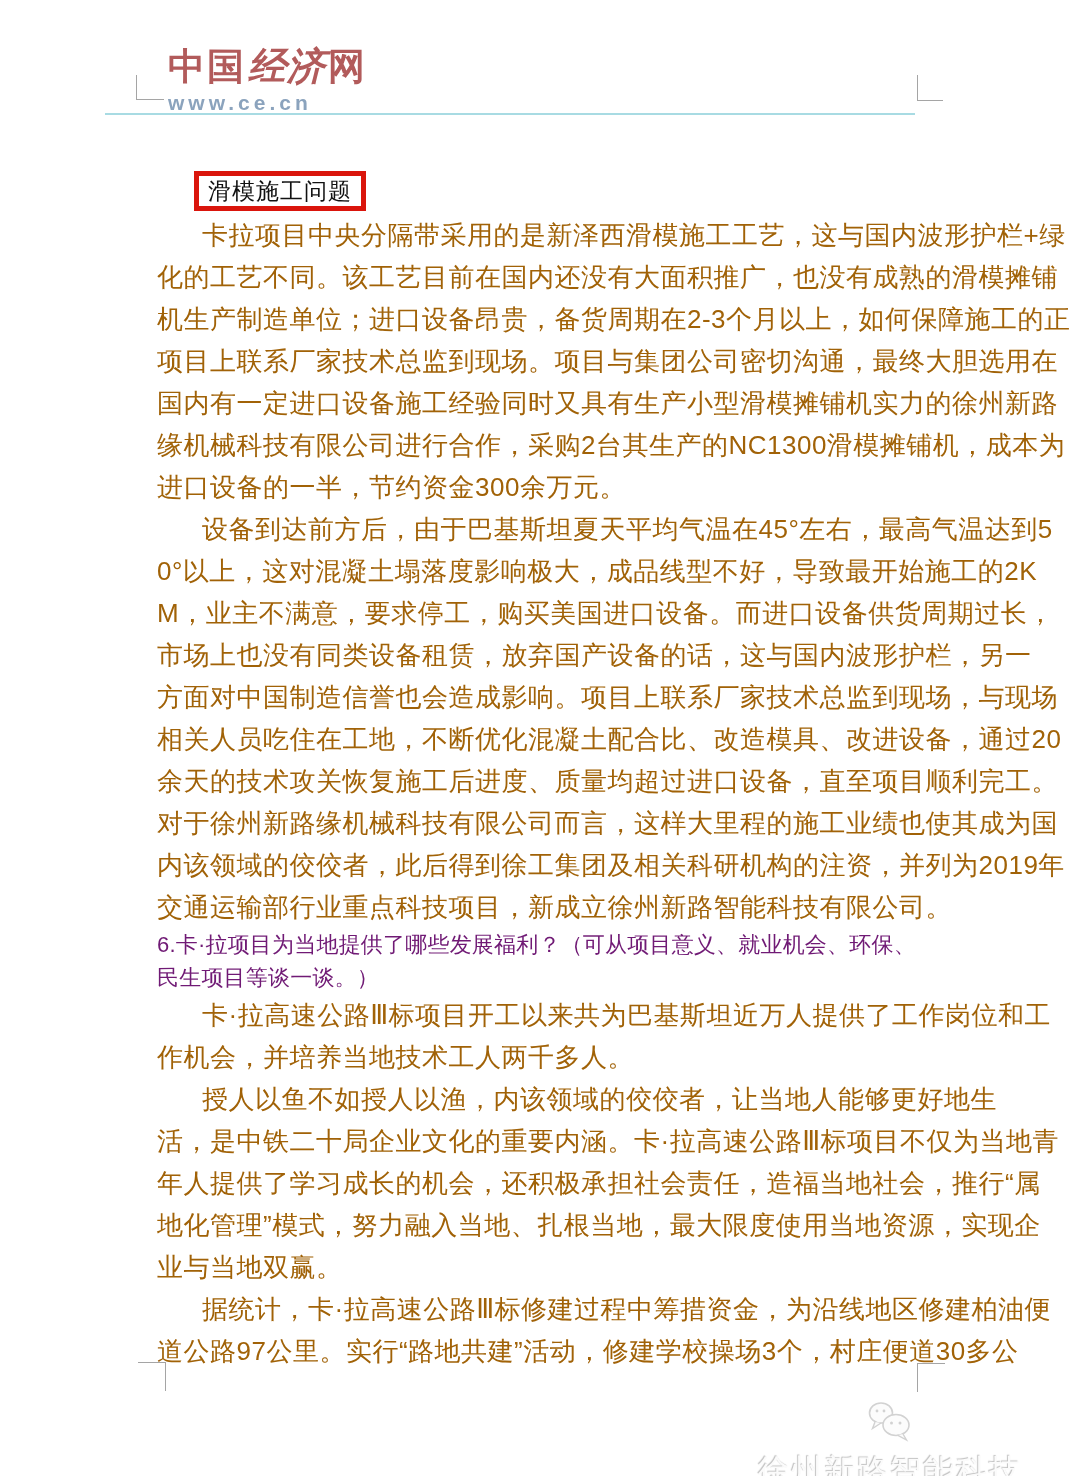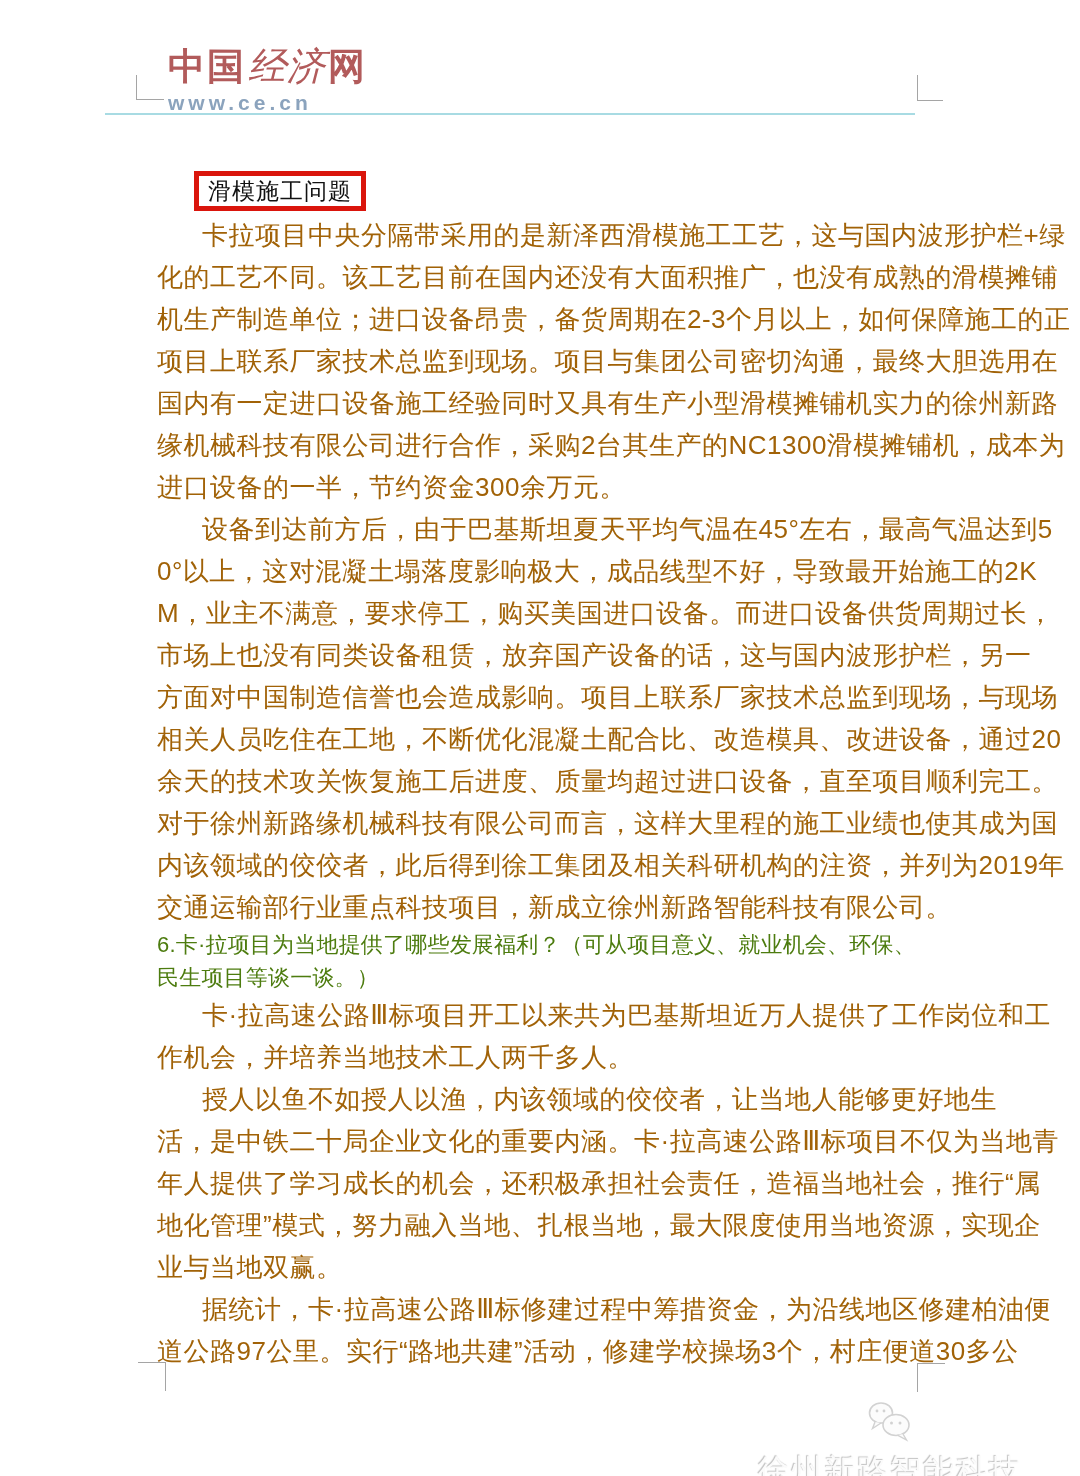--- a/index.html
+++ b/index.html
@@ -12,21 +12,21 @@
     color:#1f1f1f;
   }
   
   .logo{position:absolute;left:168px;top:46px;}
   .logo-main{line-height:40px;white-space:nowrap;}
   .logo-block{
     font-weight:bold;font-size:37px;color:#b25b5b;letter-spacing:2px;
   }
   .logo-script{
     font-family:"DejaVu Serif","Liberation Serif",serif;
-    font-style:italic;font-weight:normal;font-size:38px;color:#b25b5b;
+    font-style:italic;font-weight:bold;font-size:38px;color:#b25b5b;
     letter-spacing:1px;padding:0 2px;text-align:right;
   }
   .logo-tagline{
     font-weight:bold;font-size:21px;color:#8ba3bd;letter-spacing:4px;
     margin-top:-3px;
   }
   .header-divider{
     position:absolute;left:105px;top:113px;width:810px;height:2px;
     background:#a8dbe3;
   }
@@ -51,21 +51,21 @@
     letter-spacing:1px;
     margin-top:48px;
   }
   .para .line{
     height:42px;line-height:42px;font-size:26px;letter-spacing:0.5px;
     white-space:nowrap;color:#a16207;
   }
   .para .line.first{padding-left:45px;}
   .question .line{
     height:33px;line-height:33px;font-size:22px;letter-spacing:0.2px;
-    white-space:nowrap;color:#4d7c0f;
+    white-space:nowrap;color:#701a75;
   }
   
   .watermark{
     position:absolute;left:758px;top:1400px;
     display:flex;align-items:center;gap:8px;flex-direction:column;
   }
   .watermark-text{
     font-size:31px;letter-spacing:2px;
     color:#fbfbfb;
     text-shadow:-1px -1px 1px #c2c2c2, 1px 1px 0 #ffffff;

